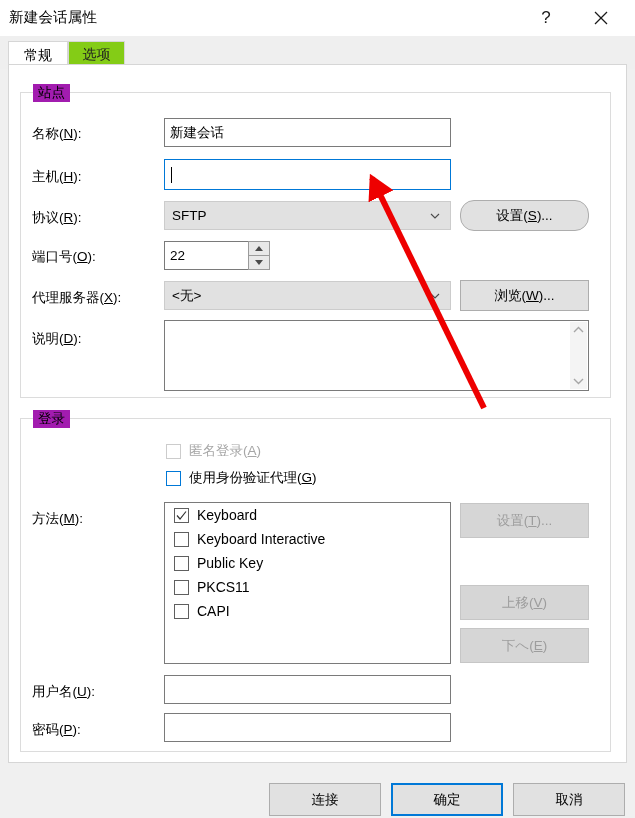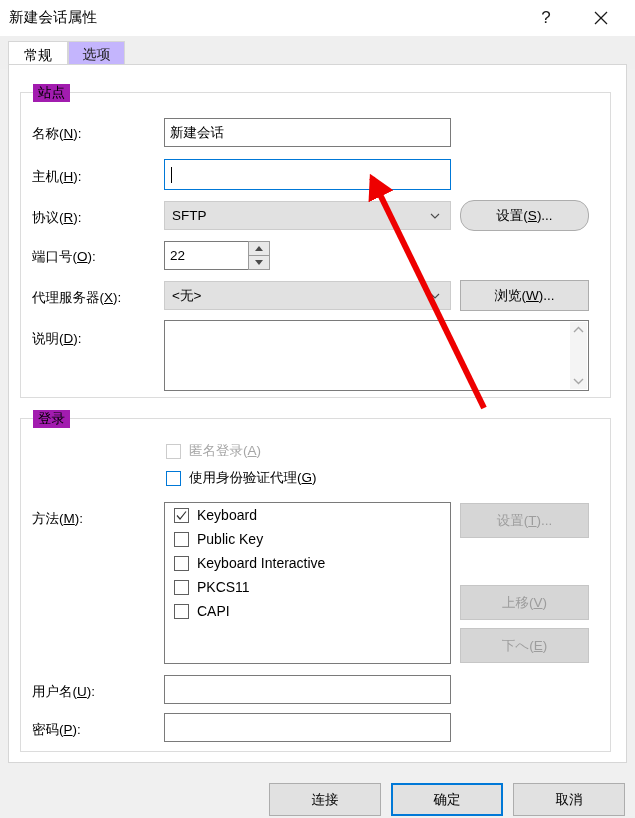--- a/index.html
+++ b/index.html
@@ -45,21 +45,21 @@
   }
   .tab-active{
     left:8px;width:60px;
     background:#ffffff;
     border:1px solid #d6d6d6;
     border-bottom:none;
     color:#000;
   }
   .tab-inactive{
     left:68px;width:57px;
-    background:#c4b5fd;
+    background:#84cc16;
     border:1px solid #d6d6d6;
     border-bottom:1px solid #cfcfcf;
     color:#202020;
   }
 
   
   .page{
     position:absolute;left:8px;top:64px;width:619px;height:699px;
     background:#ffffff;
     border:1px solid #d6d6d6;
@@ -360,25 +360,25 @@
   <div class="li">
     <span class="cbbox plain">
       <svg width="11" height="11" viewBox="0 0 11 11">
         <polyline points="1,5.5 4,9 10,1.5" fill="none" stroke="#333" stroke-width="1.2"></polyline>
       </svg>
     </span>
     <span class="cblabel">Keyboard</span>
   </div>
   <div class="li">
     <span class="cbbox plain"></span>
-    <span class="cblabel">Public Key</span>
+    <span class="cblabel">Keyboard Interactive</span>
   </div>
   <div class="li">
     <span class="cbbox plain"></span>
-    <span class="cblabel">Keyboard Interactive</span>
+    <span class="cblabel">Public Key</span>
   </div>
   <div class="li">
     <span class="cbbox plain"></span>
     <span class="cblabel">PKCS11</span>
   </div>
   <div class="li">
     <span class="cbbox plain"></span>
     <span class="cblabel">CAPI</span>
   </div>
 </div>

